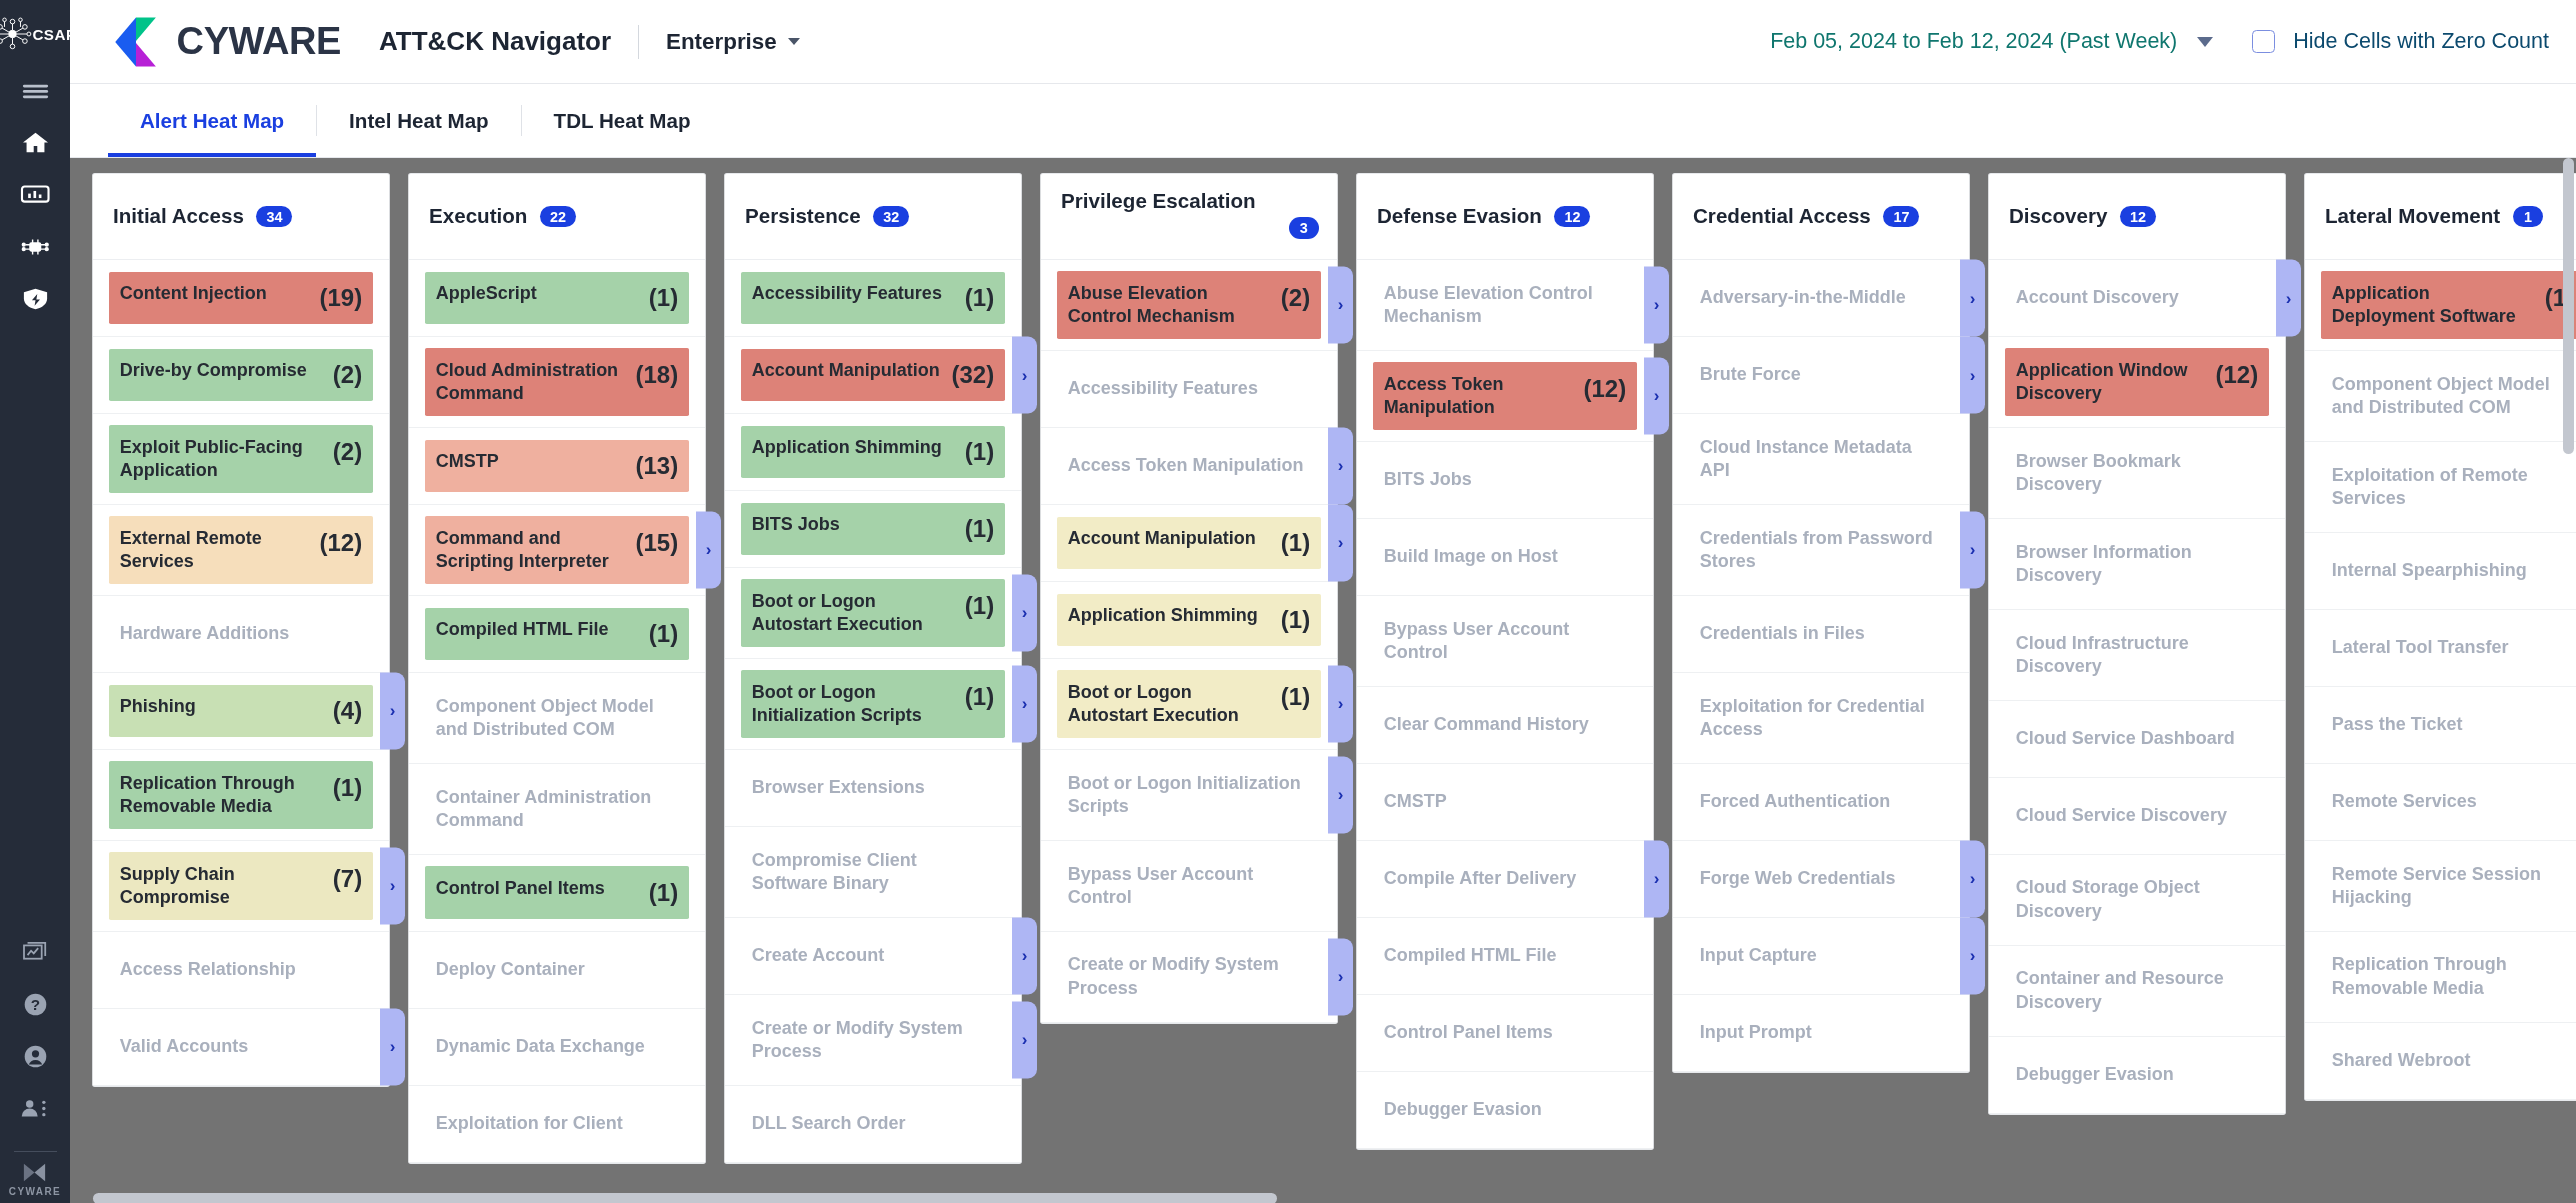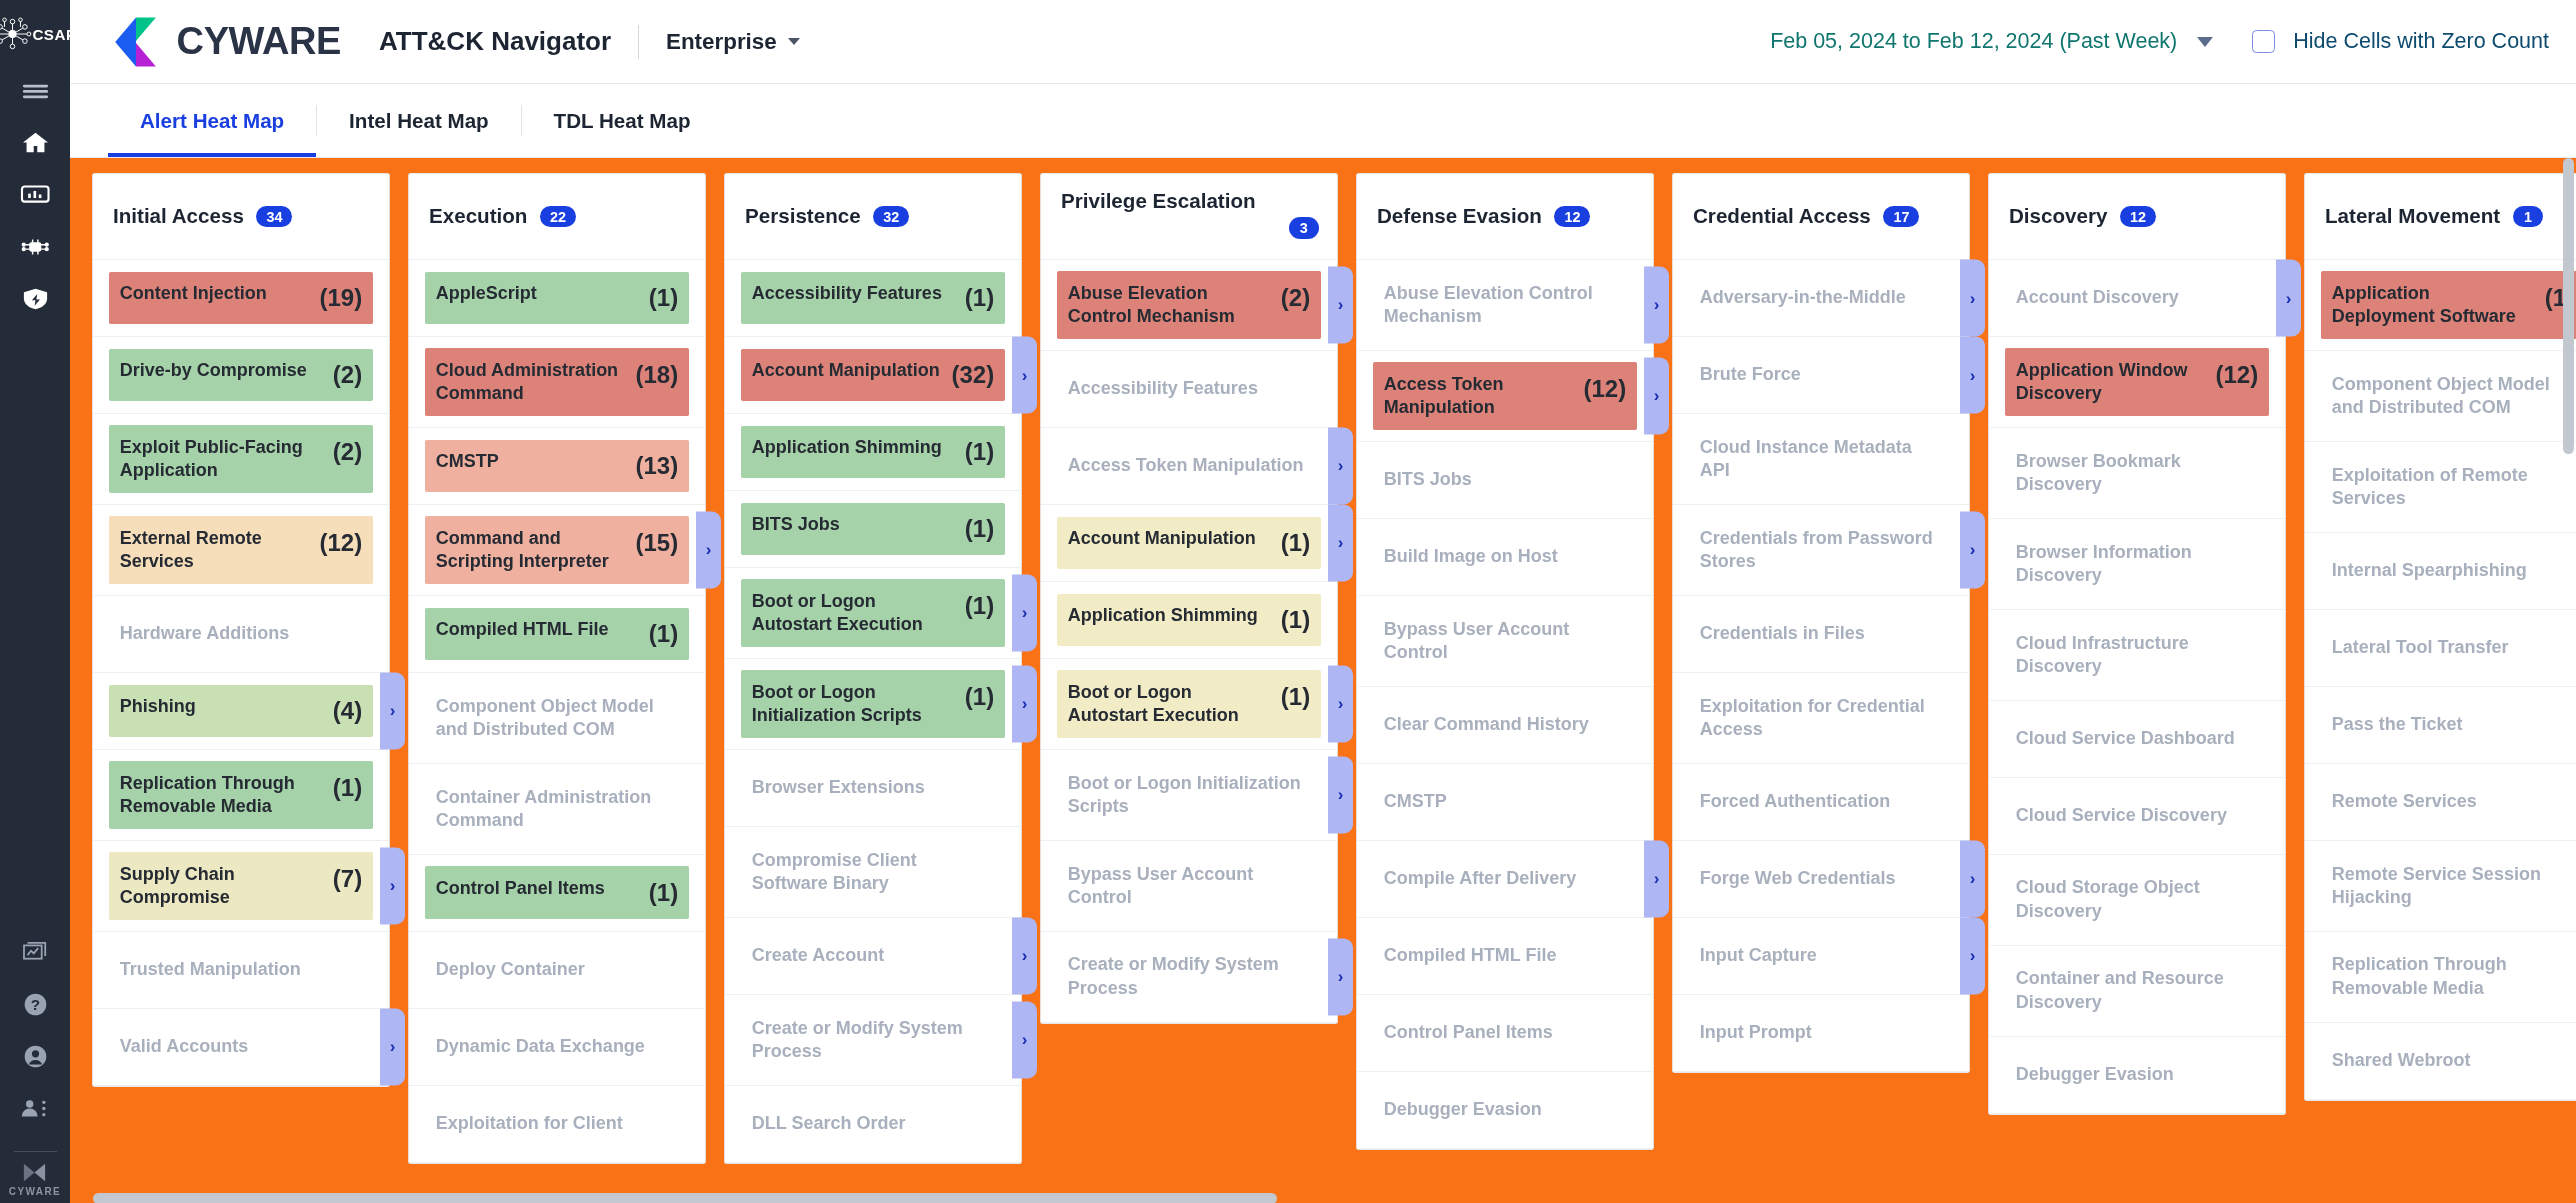--- a/index.html
+++ b/index.html
@@ -84,21 +84,21 @@
     position:relative;
   }
   .tab.active { color:#1a3fe0; }
   .tab.active::after {
     content:""; position:absolute; left:0; right:0; bottom:0; height:4.5px; background:#1a3fe0;
   }
   .tab-sep { width:0.9px; align-self:center; height:30.5px; background:#dfe2e7; }
 
   
   .matrix-wrap {
-    flex:1 1 auto; background:#f97316; position:relative; overflow:hidden;
+    flex:1 1 auto; background:#737373; position:relative; overflow:hidden;
     padding: 16px 0 0 23px;
   }
   .matrix { display:flex; gap:20px; align-items:flex-start; height:100%; }
   .col {
     width: 296px; flex:0 0 296px;
     background:#ffffff;
     border-radius:1.8px;
     box-shadow: 0 0 0 0.9px #e7e9ec;
     position:relative;
   }
@@ -373,21 +373,21 @@
             </div>
             <div class="cell lit">
               <div class="cell-inner" style="background: rgb(236, 232, 193);">
                 <div class="cell-label">Supply Chain Compromise</div>
                 <div class="cell-count">(7)</div>
               </div>
               <div class="expander">›</div>
             </div>
             <div class="cell dim">
               <div class="cell-inner">
-                <div class="cell-label">Trusted Manipulation</div>
+                <div class="cell-label">Access Relationship</div>
               </div>
             </div>
             <div class="cell dim">
               <div class="cell-inner">
                 <div class="cell-label">Valid Accounts</div>
               </div>
               <div class="expander">›</div>
             </div>
           </div>
           <div class="col">

